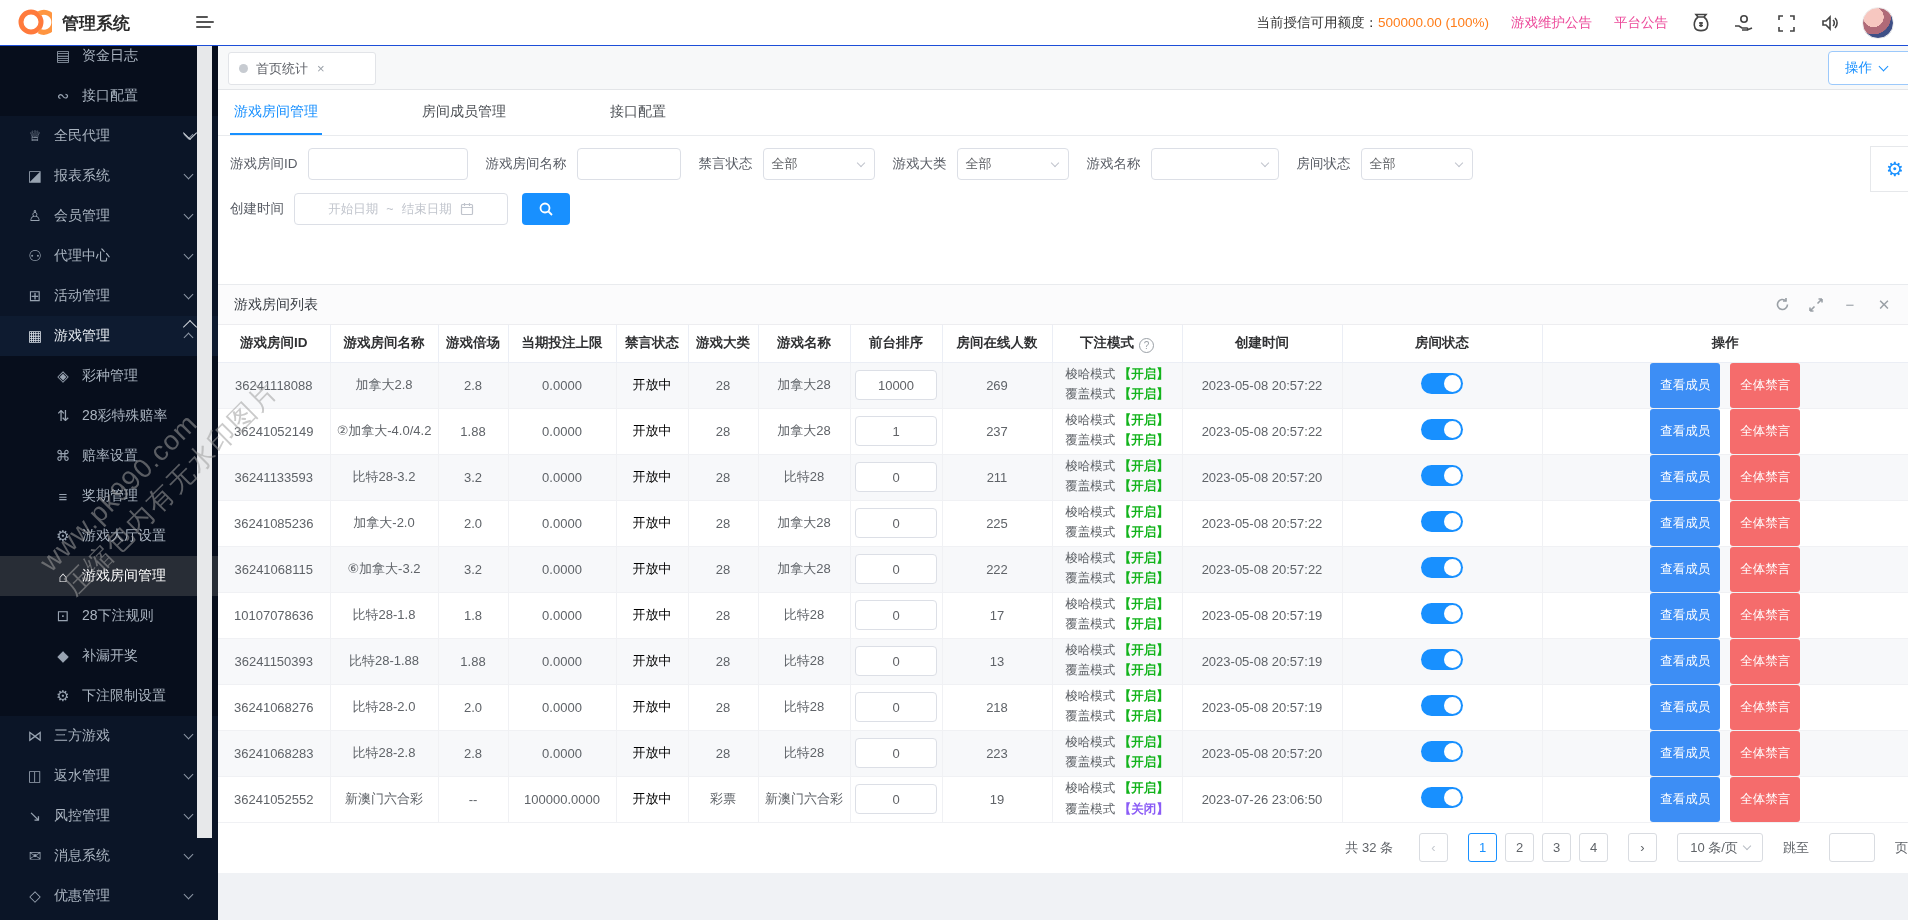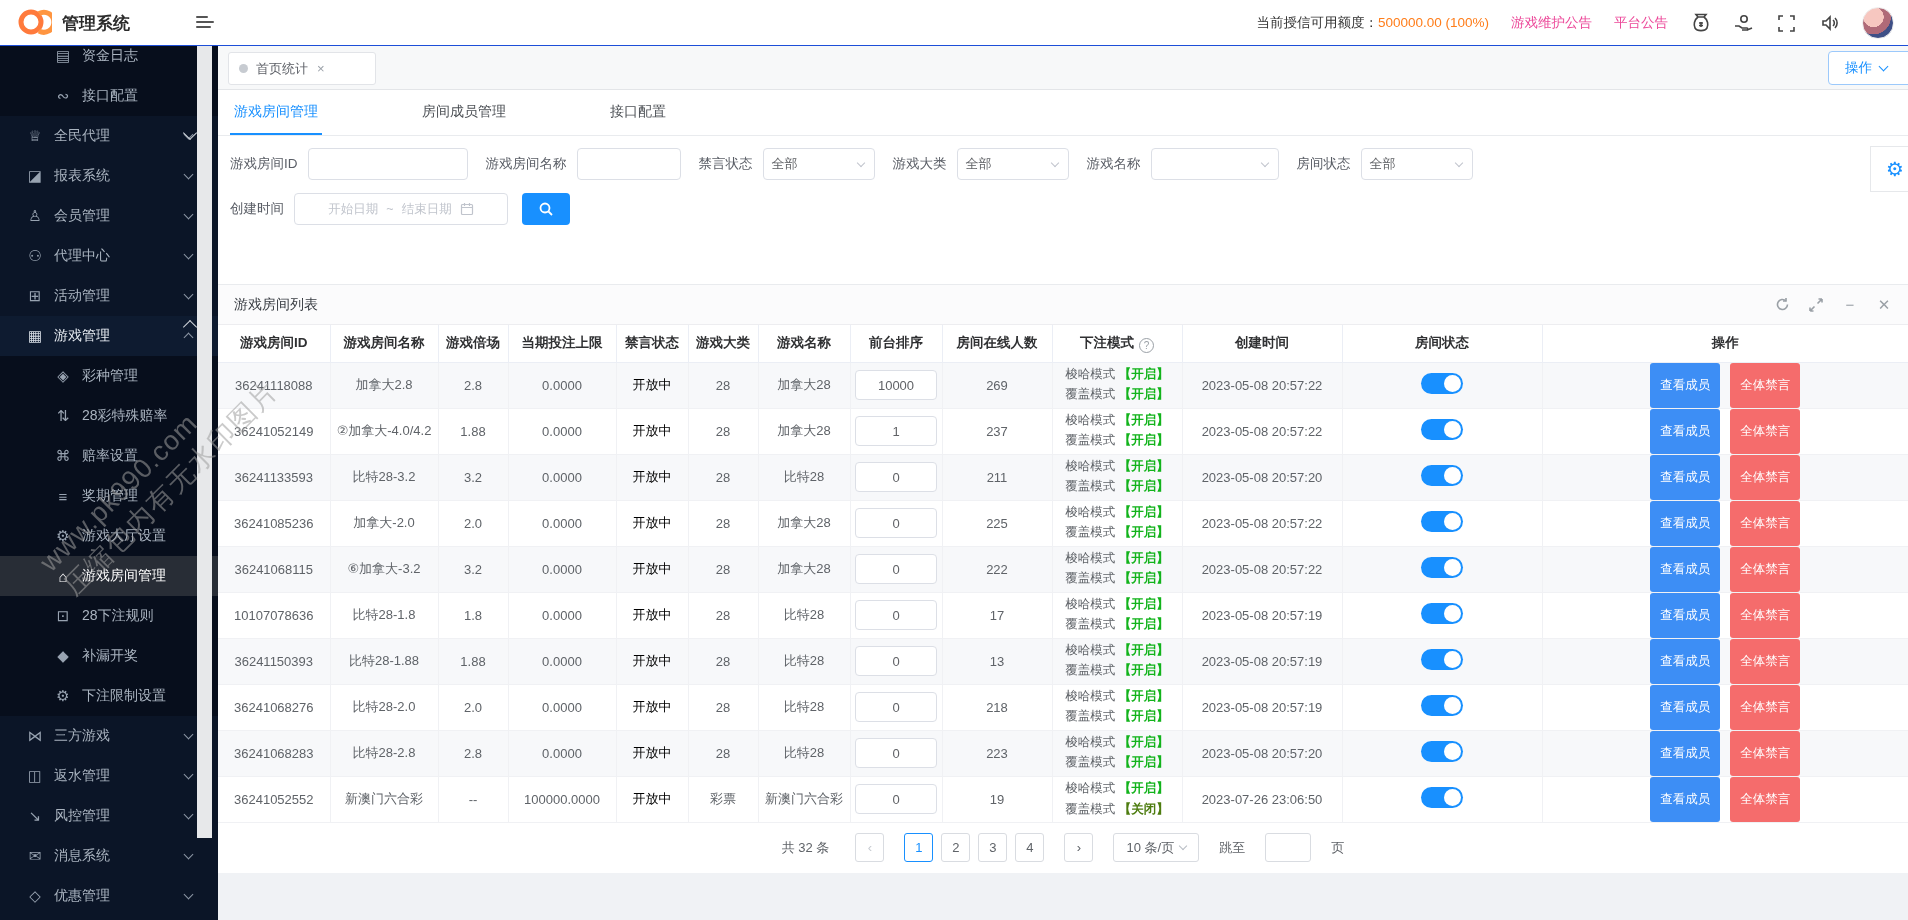--- a/index.html
+++ b/index.html
@@ -105,28 +105,28 @@
     text-align:center; padding:0 4px; }
   .grid th:last-child, .grid td:last-child { border-right:none; }
   .grid tbody tr:nth-child(odd) td { background:#f7f8fa; }
   .help { display:inline-flex; width:15px; height:15px; border:1px solid #9aa0a6; border-radius:50%; color:#9aa0a6;
     font-size:10px; align-items:center; justify-content:center; vertical-align:-2px; margin-left:5px; font-weight:normal; }
   .g-open { color:#000000; }
   .sort-in { width:82px; height:30px; border:1px solid #dcdfe6; border-radius:4px; text-align:center; font-size:13px;
     color:#606266; background:#fff; }
   .modes { line-height:1.55; font-size:12.5px; }
   .modes .st-on { color:#12b31b; font-weight:bold;font-family:Liberation Mono, monospace; }
-  .modes .st-off { color:#4d7c0f; font-weight:bold; }
+  .modes .st-off { color:#8b5cf6; font-weight:bold; }
   .toggle { width:42px; height:21px; background:#1890ff; border-radius:11px; display:inline-block; position:relative; cursor:pointer; }
   .toggle .knob { position:absolute; right:2px; top:2px; width:17px; height:17px; border-radius:50%; background:#fff; }
   .abtn { display:inline-block; padding:14px 10px; border-radius:3px; color:#fff; font-size:12.5px; cursor:pointer; }
   .abtn.view { background:#3d8ef5; margin-right:10px; }
   .abtn.mute { background:#f56c6c; }
 
-  .pager { height:50px; display:flex; align-items:center; justify-content:center; gap:20px; font-size:13px; color:#5f6368; background:#fff; }
+  .pager { height:50px; display:flex; align-items:center; justify-content:flex-end; gap:20px; font-size:13px; color:#5f6368; background:#fff; }
   .pbox { min-width:29px; height:29px; border:1px solid #d9dce1; border-radius:3px; background:#fff; display:flex;
     align-items:center; justify-content:center; cursor:pointer; padding:0 4px; font-size:13px; color:#5f6368; }
   .pbox.on { border-color:#1890ff; color:#1890ff; }
   .pbox.dis { color:#c6cad0; cursor:default; }
   .psize { width:86px; height:29px; border:1px solid #d9dce1; border-radius:3px; background:#fff; display:flex;
     align-items:center; justify-content:center; gap:6px; cursor:pointer; }
   .psize .sarr { width:6px; height:6px; border-right:1.3px solid #b7bcc3; border-bottom:1.3px solid #b7bcc3; transform:rotate(45deg); margin-top:-3px; }
   .pjump { width:46px; height:29px; border:1px solid #d9dce1; border-radius:3px; background:#fff; }
   .ptotal { margin-right:6px; }
 </style>

